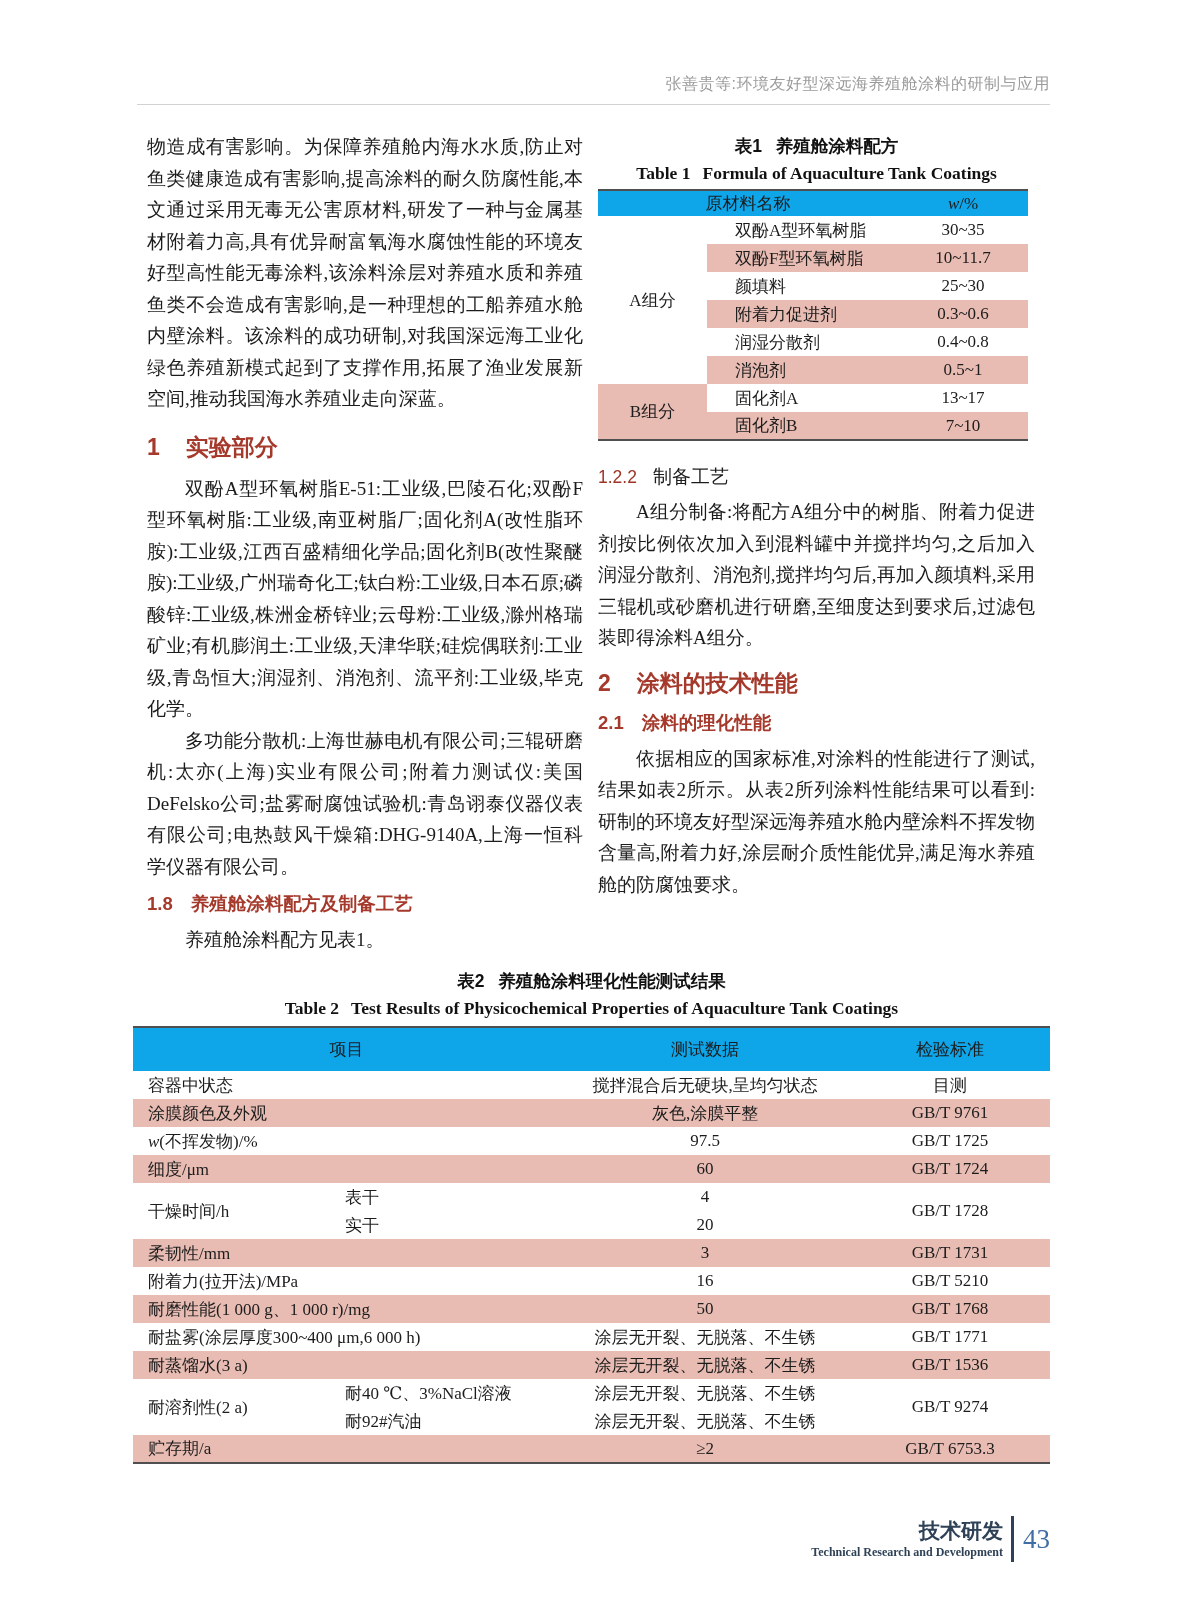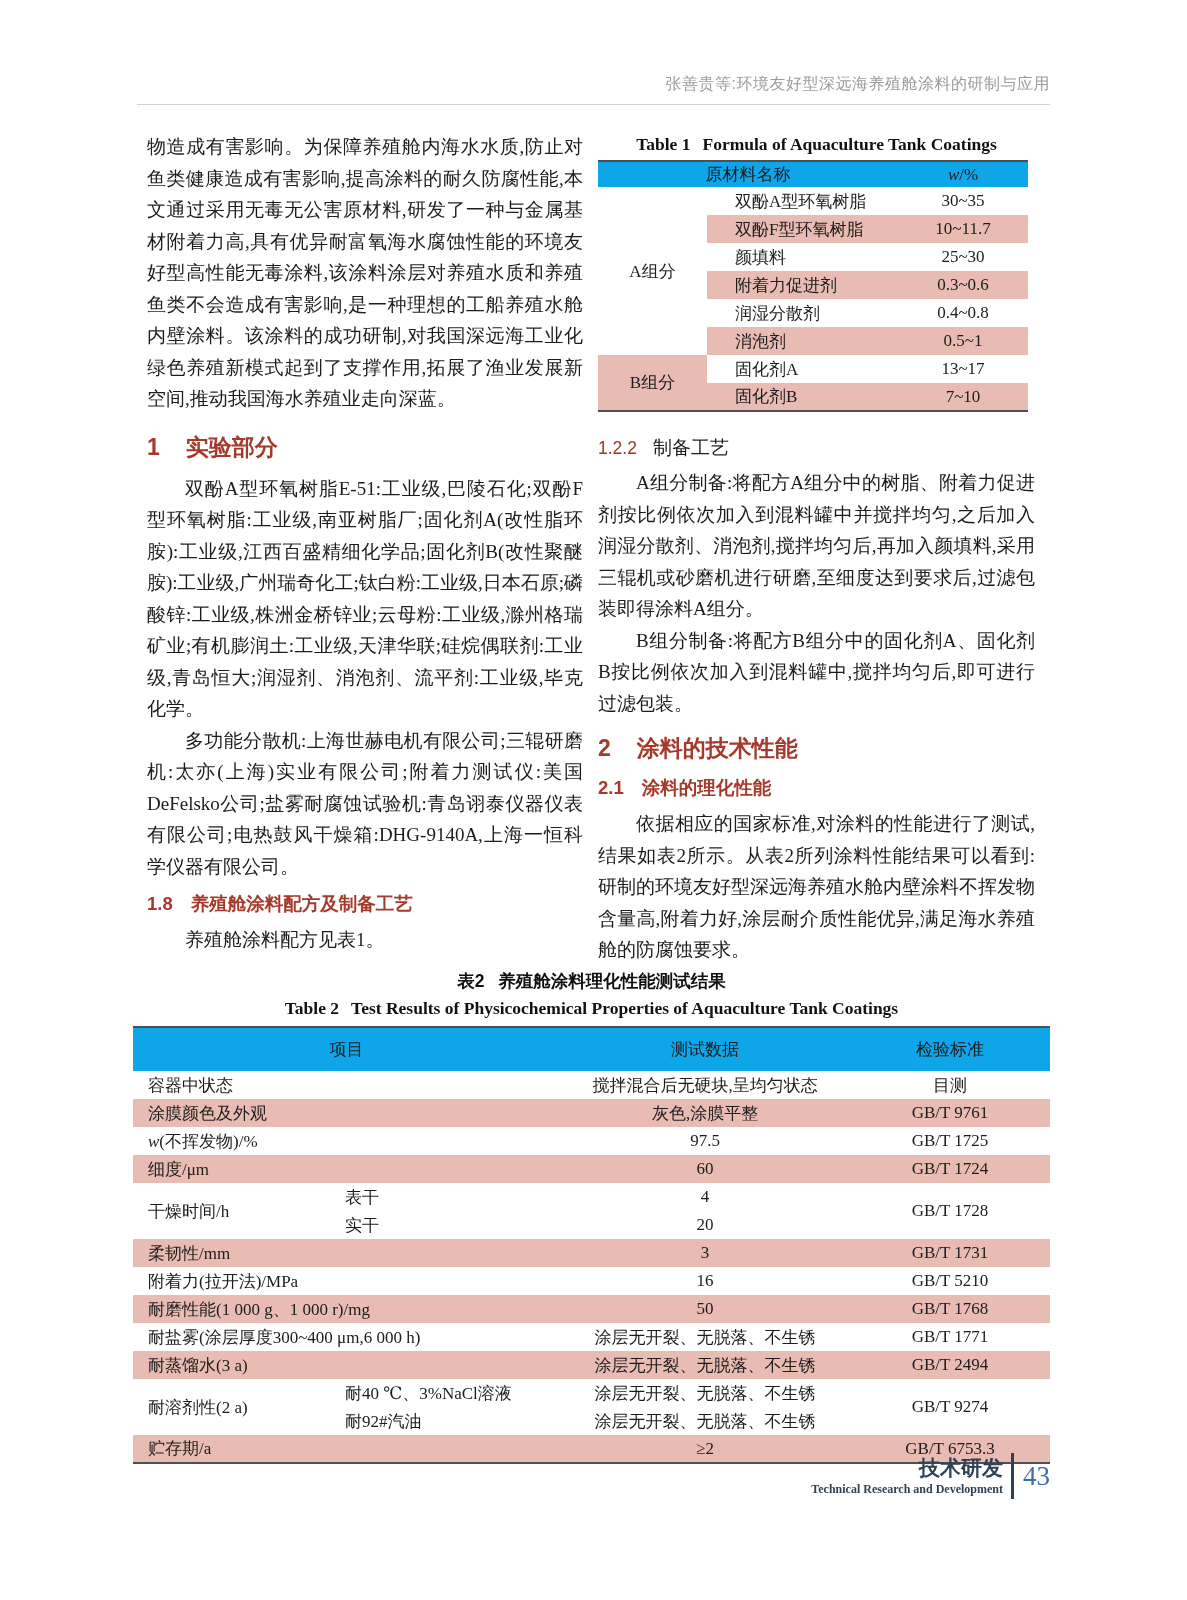--- a/index.html
+++ b/index.html
@@ -77,21 +77,21 @@
   .t2wrap { position:absolute; left:133px; top:968px; width:917px; }
   .t2 { width:917px; margin-top:4px; border-top:2px solid #4f4f4f; border-bottom:2px solid #4f4f4f; }
   .t2 th { height:44px; text-align:center; }
   .t2 td { height:28px; }
   .t2 .item { text-align:left; padding-left:15px; }
   .t2 .sub  { text-align:left; }
   .t2 .data { text-align:center; }
   .t2 .std  { text-align:center; }
 
   
-  .footer { position:absolute; top:1453px; right:137px; display:flex; align-items:center; }
+  .footer { position:absolute; top:1516px; right:137px; display:flex; align-items:center; }
   .footer .txt { text-align:right; padding-right:8px; }
   .footer .cn {
     font-family:"Liberation Sans","DejaVu Sans",sans-serif;
     font-size:21px; font-weight:bold; color:#2e4156; line-height:26px;
   }
   .footer .en {
     font-size:12px; font-weight:bold; color:#2e4156; line-height:16px;
     font-family:"Liberation Serif","DejaVu Serif",serif;
   }
   .footer .bar { width:3px; height:46px; background:#2e4156; }
@@ -117,20 +117,21 @@
     <p class="body indent">双酚A型环氧树脂E-51:工业级,巴陵石化;双酚F型环氧树脂:工业级,南亚树脂厂;固化剂A(改性脂环胺):工业级,江西百盛精细化学品;固化剂B(改性聚醚胺):工业级,广州瑞奇化工;钛白粉:工业级,日本石原;磷酸锌:工业级,株洲金桥锌业;云母粉:工业级,滁州格瑞矿业;有机膨润土:工业级,天津华联;硅烷偶联剂:工业级,青岛恒大;润湿剂、消泡剂、流平剂:工业级,毕克化学。</p>
     <p class="body indent">多功能分散机:上海世赫电机有限公司;三辊研磨机:太亦(上海)实业有限公司;附着力测试仪:美国DeFelsko公司;盐雾耐腐蚀试验机:青岛诩泰仪器仪表有限公司;电热鼓风干燥箱:DHG-9140A,上海一恒科学仪器有限公司。</p>
 
     <h2 class="sub"><span class="num">1.8</span><span>养殖舱涂料配方及制备工艺</span></h2>
 
 
     <p class="body indent">养殖舱涂料配方见表1。</p>
   </div>
 
   <div class="col-right">
+    <div class="tbl-title-cn" style="margin-top:2px;"><span class="lbl">表1</span><span>养殖舱涂料配方</span></div>
     <div class="tbl-title-en"><span class="lbl">Table 1</span><span>Formula of Aquaculture Tank Coatings</span></div>
 
     <table class="t1">
       <colgroup>
           <col style="width:109px">
           <col style="width:191px">
           <col style="width:130px">
         </colgroup>
       <tbody>
           <tr class="rose">
@@ -170,21 +171,20 @@
       <tr>
         <td class="nm pink">固化剂B</td>
         <td class="val pink">7~10</td>
       </tr>
     </tbody>
       </table>
 
     <h3 class="subsub" style="margin-top:22px;"><span class="num">1.2.2</span><span class="ttl">制备工艺</span></h3>
 
     <p class="body indent">A组分制备:将配方A组分中的树脂、附着力促进剂按比例依次加入到混料罐中并搅拌均匀,之后加入润湿分散剂、消泡剂,搅拌均匀后,再加入颜填料,采用三辊机或砂磨机进行研磨,至细度达到要求后,过滤包装即得涂料A组分。</p>
-    <p class="body indent">B组分制备:将配方B组分中的固化剂A、固化剂B按比例依次加入到混料罐中,搅拌均匀后,即可进行过滤包装。</p>
 
     <h1 class="sec" style="margin-top:12px;"><span class="num">2</span><span>涂料的技术性能</span></h1>
 
     <h2 class="sub"><span class="num">2.1</span><span>涂料的理化性能</span></h2>
 
     <p class="body indent">依据相应的国家标准,对涂料的性能进行了测试,结果如表2所示。从表2所列涂料性能结果可以看到:研制的环境友好型深远海养殖水舱内壁涂料不挥发物含量高,附着力好,涂层耐介质性能优异,满足海水养殖舱的防腐蚀要求。</p>
   </div>
 
   <div class="t2wrap">
     <div class="tbl-title-cn"><span class="lbl">表2</span><span>养殖舱涂料理化性能测试结果</span></div>
@@ -259,21 +259,21 @@
 
       <tr>
         <td colspan="2" class="item">耐盐雾(涂层厚度300~400 μm,6 000 h)</td>
         <td class="data">涂层无开裂、无脱落、不生锈</td>
         <td class="std">GB/T 1771</td>
       </tr>
 
       <tr>
         <td colspan="2" class="item pink">耐蒸馏水(3 a)</td>
         <td class="data pink">涂层无开裂、无脱落、不生锈</td>
-        <td class="std pink">GB/T 2494</td>
+        <td class="std pink">GB/T 1536</td>
       </tr>
 
       <tr>
         <td rowspan="2" class="item">耐溶剂性(2 a)</td>
         <td class="sub">耐40 ℃、3%NaCl溶液</td>
         <td class="data">涂层无开裂、无脱落、不生锈</td>
         <td rowspan="2" class="std">GB/T 9274</td>
       </tr>
       <tr>
         <td class="sub">耐92#汽油</td>

